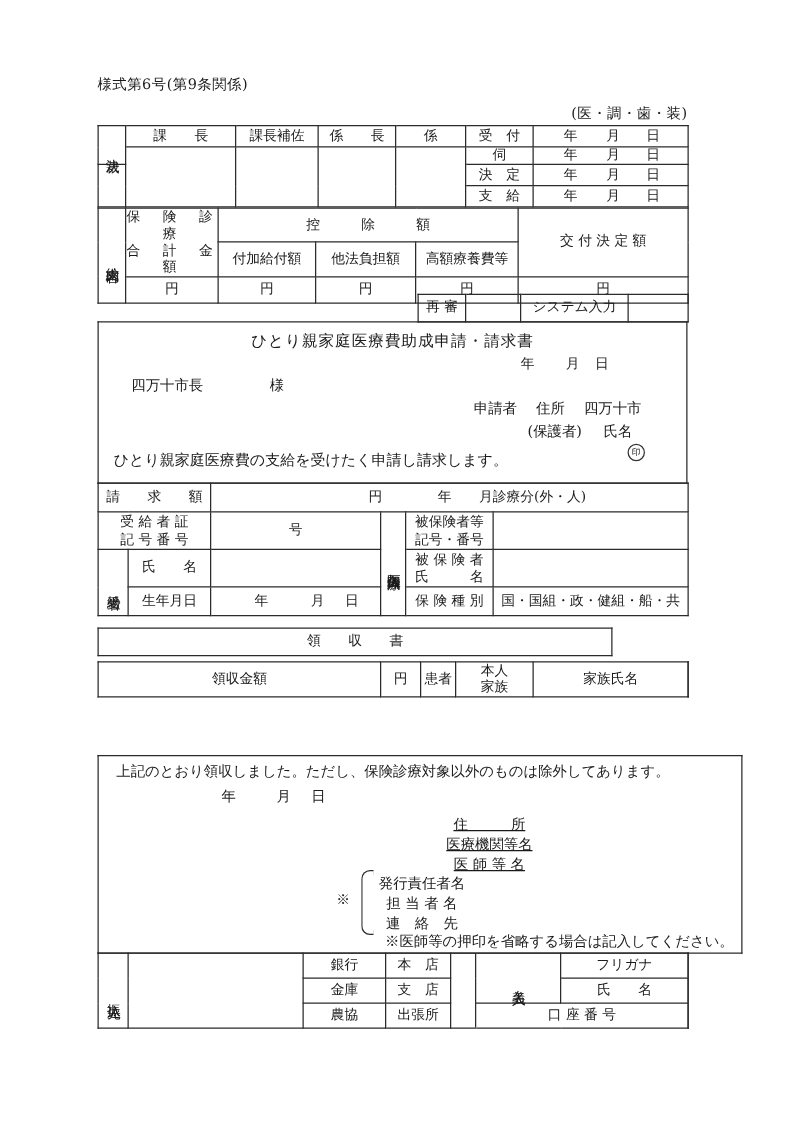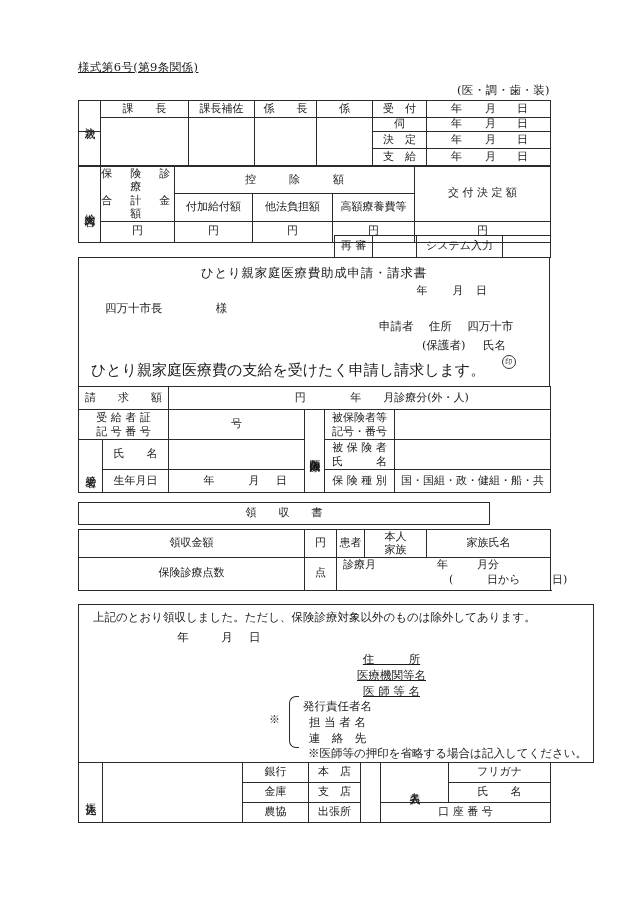--- a/index.html
+++ b/index.html
@@ -6,21 +6,21 @@
   body{
     width:630px;height:903px;
     background:#ffffff;
     font-family:"DejaVu Serif","Liberation Serif",serif;
     color:#1a1a1a;
     -webkit-font-smoothing:none;
   }
   .page{position:relative;width:630px;height:903px;box-sizing:border-box;}
 
   
-  .form-no{position:absolute;left:78px;top:60px;font-size:11.5px;letter-spacing:.4px;text-decoration:underline;}
+  .form-no{position:absolute;left:78px;top:60px;font-size:11.5px;letter-spacing:.4px;}
   .cat-line{position:absolute;right:80px;top:83px;font-size:11.5px;letter-spacing:.4px;}
 
   
   table.frm{
     position:absolute;
     border-collapse:collapse;
     table-layout:fixed;
     font-size:11px;
     line-height:1.15;
   }
@@ -54,21 +54,21 @@
   .tb-title{position:absolute;left:0;right:0;top:8px;text-align:center;font-size:12.5px;letter-spacing:.06em;}
   .tb-date{position:absolute;right:62px;top:27px;font-size:11px;}
   .tb-date i{font-style:normal;display:inline-block;}
   .tb-mayor{position:absolute;left:26px;top:44px;font-size:11.5px;}
   .tb-app1{position:absolute;left:300px;top:62px;font-size:11.5px;}
   .tb-app2{position:absolute;left:300px;top:81px;font-size:11.5px;}
   .seal{
     display:inline-block;width:12px;height:12px;border:1px solid #333;border-radius:50%;
     font-size:7px;line-height:12px;text-align:center;vertical-align:-2px;
   }
-  .tb-note{position:absolute;left:12px;top:104px;font-size:15px;}
+  .tb-note{position:absolute;left:12px;top:104px;font-size:12px;}
 
   
   .recblk{position:relative;height:100%;}
   .rb-line1{position:absolute;left:14px;top:6px;font-size:11.5px;}
   .rb-date{position:absolute;left:82px;top:26px;font-size:11.5px;}
   .rb-date i{font-style:normal;display:inline-block;}
   .rb-rows{position:absolute;left:278px;top:46px;font-size:11.5px;line-height:16px;}
   .rb-rows div{white-space:nowrap;text-decoration:underline;}
   .rb-foot{position:absolute;right:6px;top:142px;font-size:11.5px;}
   .brace-wrap{position:absolute;left:190px;top:93px;font-size:11.5px;}
@@ -305,34 +305,20 @@
         <td class="l"><span>領収金額</span></td>
         <td class="r"><span>円</span></td>
         <td>患者</td>
         <td class="two-line">
           <div>本人</div>
           <div>家族</div>
         </td>
         <td>家族氏名</td>
         <td class="blank"></td>
       </tr>
-      <tr style="height:32px">
-        <td class="l"><span>保険診療点数</span></td>
-        <td class="r"><span>点</span></td>
-        <td colspan="4" class="l" style="padding:0">
-          <div style="position:relative;height:32px;">
-            <span style="position:absolute;left:6px;top:1px">診療月</span>
-            <span style="position:absolute;left:100px;top:1px">年</span>
-            <span style="position:absolute;left:140px;top:1px">月分</span>
-            <span style="position:absolute;left:112px;top:16px">(</span>
-            <span style="position:absolute;left:150px;top:16px">日から</span>
-            <span style="position:absolute;left:215px;top:16px">日)</span>
-          </div>
-        </td>
-      </tr>
     </tbody>
   </table>
 
   <table class="frm" style="left:78px;top:604px;width:516px;">
     <tbody>
       <tr style="height:158px">
         <td style="vertical-align:top">
           <div class="recblk">
             <div class="rb-line1">上記のとおり領収しました。ただし、保険診療対象以外のものは除外してあります。</div>
             <div class="rb-date">

